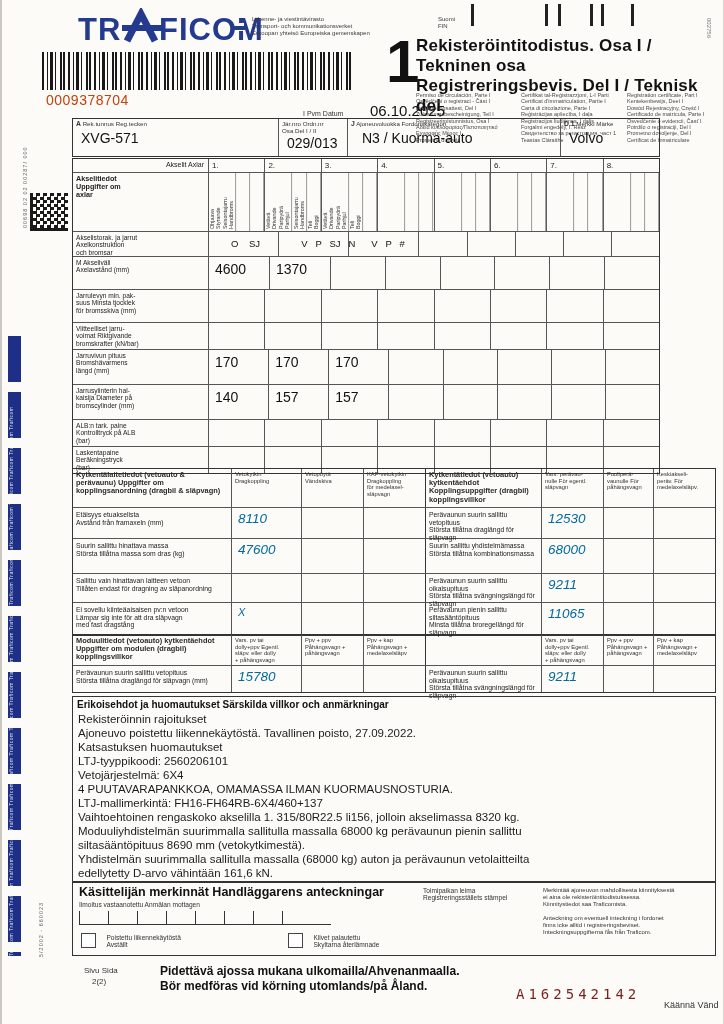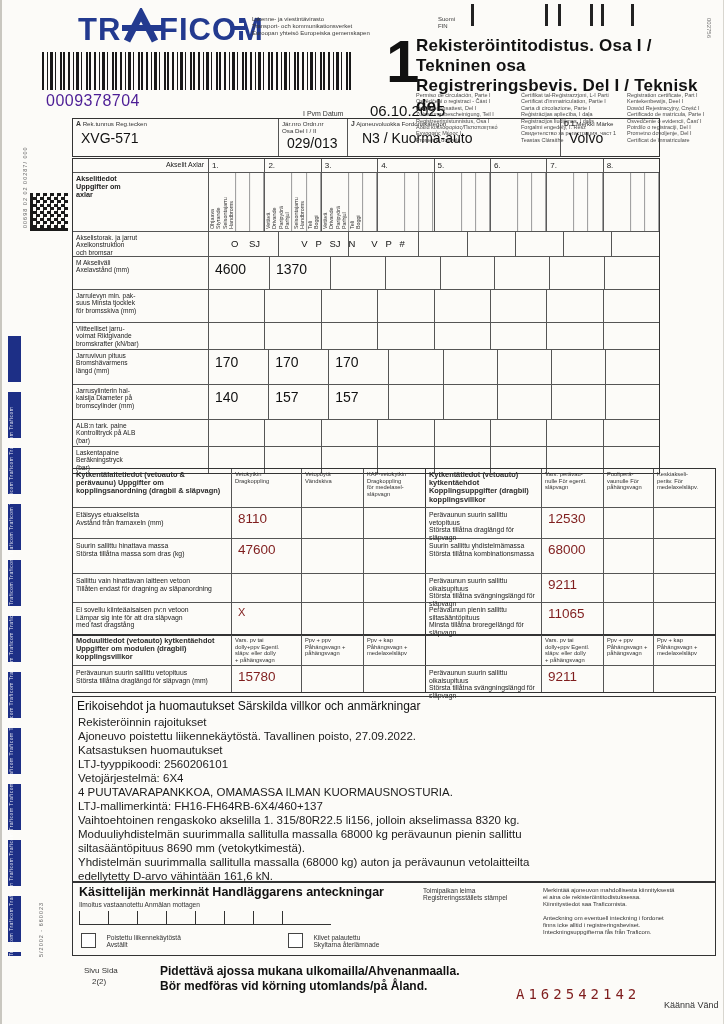--- a/index.html
+++ b/index.html
@@ -19,21 +19,21 @@
   .title-fi{font-size:17px;font-weight:bold;letter-spacing:.2px;color:#111;}
   .title-sv{font-size:17px;font-weight:bold;letter-spacing:.2px;color:#111;}
   .partnum{font-size:60px;font-weight:900;color:#111;line-height:52px;}
   .date-label{font-size:7px;color:#333;}
   .date-value{font-size:15px;color:#111;margin-left:22px;}
 
   .barcode{background:
     repeating-linear-gradient(90deg,#191919 0 2px,transparent 2px 5px,#191919 5px 6px,transparent 6px 8px,
     #191919 8px 11px,transparent 11px 13px,#191919 13px 14px,transparent 14px 18px,#191919 18px 20px,
     transparent 20px 21px,#191919 21px 23px,transparent 23px 26px);}
-  .barcode-num{font-size:16px;color:#4c1d95;letter-spacing:.5px;}
+  .barcode-num{font-size:14px;color:#c2410c;letter-spacing:.5px;}
   .datamatrix{background-color:transparent;border-left:3px solid #1a1a1a;border-bottom:3px solid #1a1a1a;
     background-image:repeating-conic-gradient(#1a1a1a 0 25%,transparent 0 50%);background-size:7px 7px;}
 
   
   .id-row{display:flex;border:1.5px solid #333;height:37px;}
   .id-cell{position:relative;}
   .id-cell + .id-cell{border-left:1px solid #555;}
   .id-label{font-size:6.2px;line-height:6.8px;color:#333;padding:2px 0 0 3px;}
   .id-label b{font-size:6.8px;}
   .id-value{font-size:14px;color:#111;padding:2px 0 0 8px;}
@@ -64,25 +64,25 @@
   .cp-row{display:flex;}
   .cp-row + .cp-row{border-top:1px solid #555;}
   .cp-cell{box-sizing:border-box;min-width:0;position:relative;}
   .cp-cell + .cp-cell{border-left:1px solid #555;}
   .cpw1{width:158px;flex:none;}.cpw2{width:70px;flex:none;}.cpw3{width:62px;flex:none;}
   .cpw4{width:62px;flex:none;}.cpw5{width:116px;flex:none;border-left:1.5px solid #333 !important;}
   .cpw6{width:62px;flex:none;}.cpw7{width:50px;flex:none;}.cpw8{flex:1 1 0;}
   .cp-title{font-weight:bold;font-size:7.4px;line-height:8.2px;padding:2px 2px 0 3px;}
   .cp-colhdr{font-size:5.8px;line-height:6.6px;padding:2px 1px 0 3px;color:#333;}
   .cp-rowlabel{font-size:6.8px;line-height:7.6px;padding:3px 2px 0 3px;color:#222;}
-  .cp-val{font-size:13.5px;color:#7f1d1d;padding:3px 0 0 6px;}
+  .cp-val{font-size:13.5px;color:#0369a1;padding:3px 0 0 6px;font-style:italic;}
 
   
   .sp-box{border:1.5px solid #333;}
-  .sp-title{font-weight:normal;font-size:12px;padding:2px 0 1px 4px;color:#111;}
+  .sp-title{font-weight:bold;font-size:10px;padding:2px 0 1px 4px;color:#111;}
   .sp-body{font-size:11.5px;line-height:14px;color:#1c1c1c;padding:1px 4px 0 5px;}
 
   
   .hd-box{border:1.5px solid #333;position:relative;}
   .hd-title{font-weight:bold;font-size:12.5px;color:#111;}
   .hd-small{font-size:6.6px;line-height:7.4px;color:#333;}
   .tickline{position:absolute;border-bottom:1.5px solid #333;height:13px;display:flex;}
   .tick{width:28px;border-left:1.5px solid #333;height:13px;flex:none;}
   .chk{width:13px;height:13px;border:1.5px solid #444;display:inline-block;vertical-align:top;background:#fff;}
 

